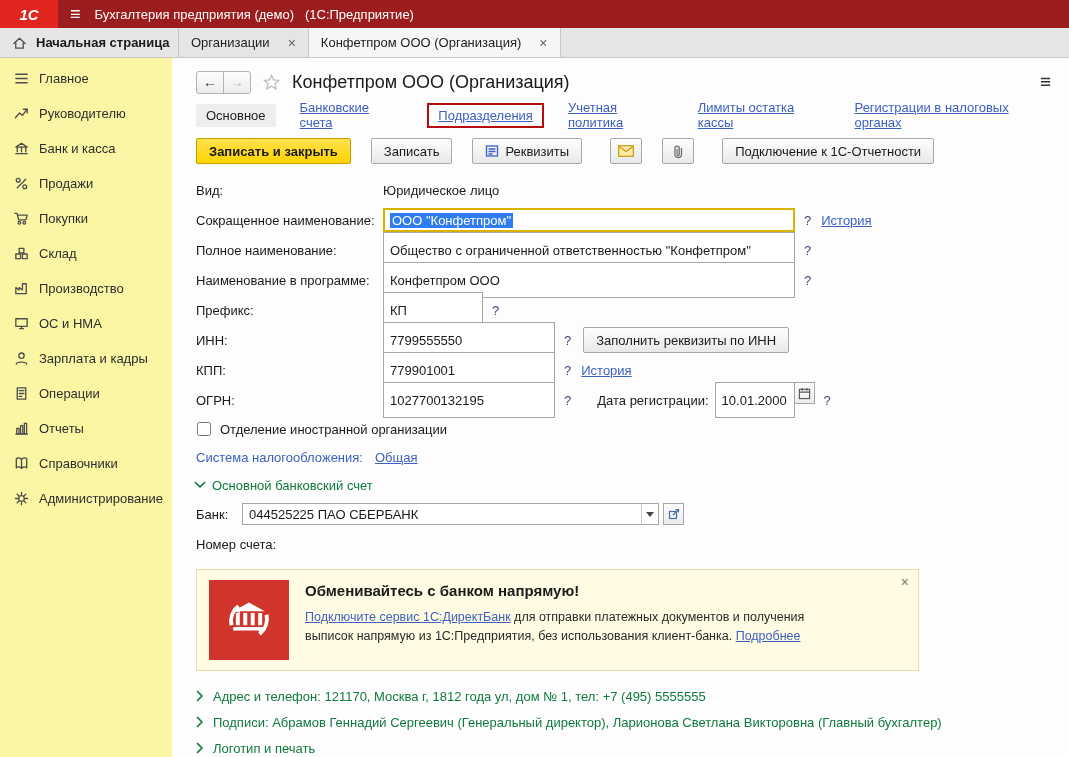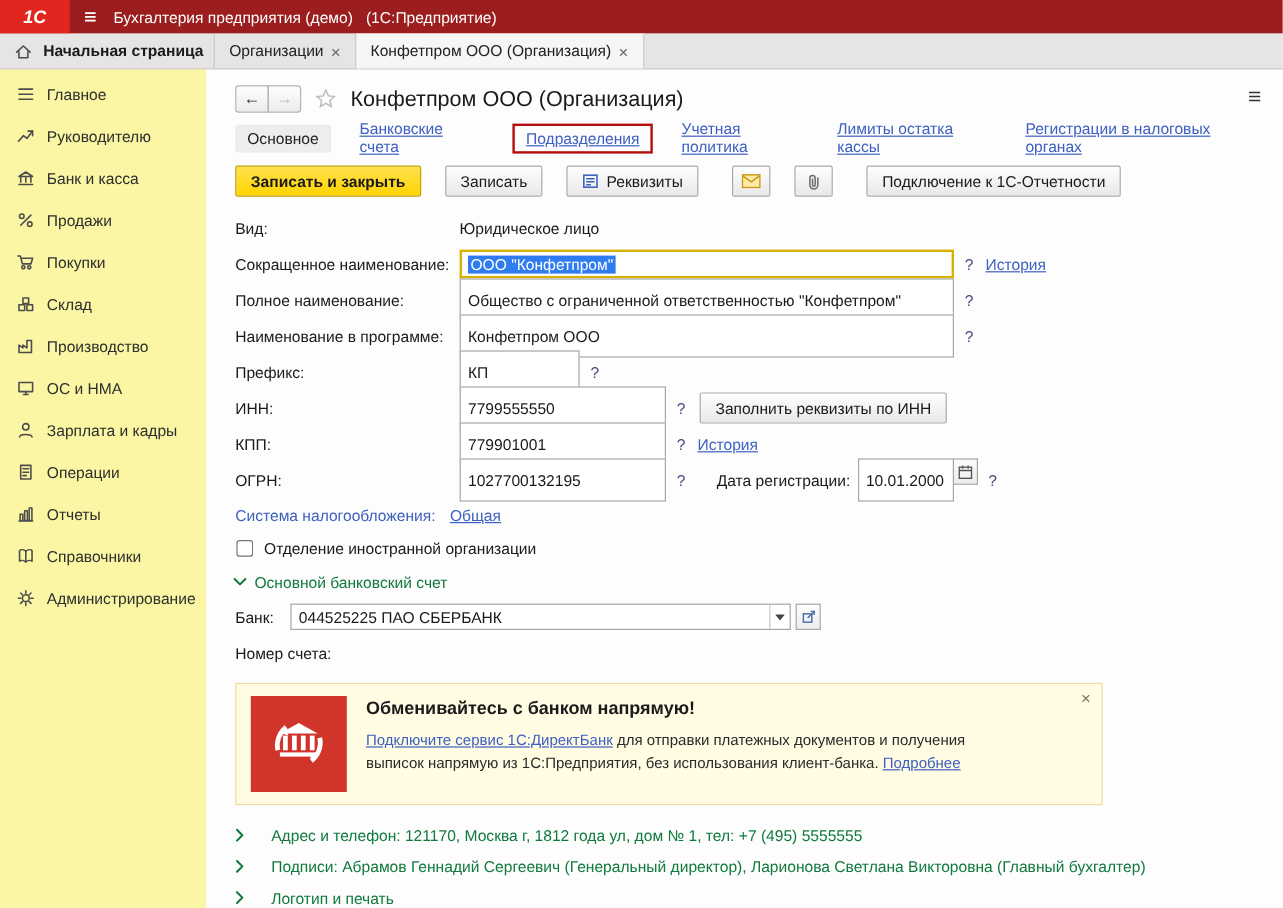--- a/index.html
+++ b/index.html
@@ -10,21 +10,21 @@
   
   .topbar { height:28px; background:#9c1d1d; display:flex; align-items:center; color:#fff; flex-shrink:0; }
   .logo { width:58px; height:28px; background:#e0261f; display:flex; align-items:center; justify-content:center;
           font-weight:bold; font-style:italic; font-size:15px; }
   .topbar-burger { margin-left:12px; font-size:18px; line-height:1; cursor:pointer; }
   .topbar-title { margin-left:14px; font-size:13px; white-space:pre; }
 
   
   .tabbar { height:30px; background:#e7e4e4; display:flex; align-items:stretch; border-bottom:1px solid #c9c6c6; flex-shrink:0; }
   .home-tab { width:179px; display:flex; align-items:center; gap:8px; padding-left:10px; border-right:1px solid #c9c6c6; cursor:pointer;font-weight:bold; }
-  .tab { display:flex; align-items:center; gap:6px; padding:0 12px; border-right:1px solid #c9c6c6; color:#222; cursor:pointer; }
+  .tab { display:flex; align-items:center; gap:18px; padding:0 12px; border-right:1px solid #c9c6c6; color:#222; cursor:pointer; }
   .tab.active { background:#f7f5f5; }
   .tab-close { color:#666; font-size:14px; line-height:1; }
 
   
   .main { flex:1; display:flex; min-height:0; }
   .sidebar { width:172px; background:#fbf6a3; flex-shrink:0; padding-top:3px; }
   .side-item { height:35px; display:flex; align-items:center; gap:9px; padding-left:12px; color:#2e2e2e; cursor:pointer; }
   .sicon { width:18px; height:18px; display:flex; align-items:center; justify-content:center; flex-shrink:0; }
   .sic { stroke:#4d4d4d; fill:none; stroke-width:1.4; stroke-linecap:round; stroke-linejoin:round; }
 
@@ -82,21 +82,21 @@
               margin-left:4px; display:flex; align-items:center; justify-content:center; cursor:pointer; }
 
   .banner { width:723px; background:#fffce3; border:1px solid #e8e0a8; display:flex; padding:10px 12px;
             position:relative; margin:10px 0 12px; }
   .banner-icon { width:80px; height:80px; background:#d1342b; flex-shrink:0; display:flex; align-items:center; justify-content:center; }
   .banner-body { margin-left:16px; padding-top:2px; }
   .banner-title { font-size:15px; font-weight:700; margin-bottom:9px; color:#1a1a1a; }
   .banner-text { font-size:12.5px; color:#2a2a2a; line-height:1.55; }
   .banner-close { position:absolute; top:4px; right:9px; color:#77775a; font-size:14px; cursor:pointer; }
 
-  .bottom-section { display:flex; align-items:center; gap:22px; height:26px; cursor:pointer; }
+  .bottom-section { display:flex; align-items:center; gap:9px; height:26px; cursor:pointer; }
 </style>
 </head>
 <body>
 
 <div class="window">
 
   <div class="topbar">
     <div class="logo">1С</div>
     <div class="topbar-burger">≡</div>
     <div class="topbar-title">Бухгалтерия предприятия (демо)   (1С:Предприятие)</div>
@@ -360,27 +360,27 @@
             <svg width="13" height="13" viewBox="0 0 14 14" style="fill:none;stroke:#555;stroke-width:1.2">
                 <rect x="1.5" y="2.5" width="11" height="10"></rect>
                 <path d="M1.5 5.5h11M4.5 1v3M9.5 1v3"></path>
               </svg>
           </span>
         </span>
         <span class="help">?</span>
       </div>
 
       <div class="form-row" style="height:28px;">
+        <input type="checkbox" class="cb" style="">
+        <span>Отделение иностранной организации</span>
+      </div>
+
+      <div class="form-row" style="height:28px;">
         <span class="link" style="text-decoration:none;">Система налогообложения:</span>
         <span class="link ml12">Общая</span>
-      </div>
-
-      <div class="form-row" style="height:28px;">
-        <input type="checkbox" class="cb" style="">
-        <span>Отделение иностранной организации</span>
       </div>
 
       <div class="section-toggle">
         <svg class="chev" width="8" height="12" viewBox="0 0 8 12" style="transform:rotate(90deg);">
             <path d="M1.5 1.5 6 6 1.5 10.5"></path>
           </svg>
         <span class="green">Основной банковский счет</span>
       </div>
 
       <div class="form-row">

